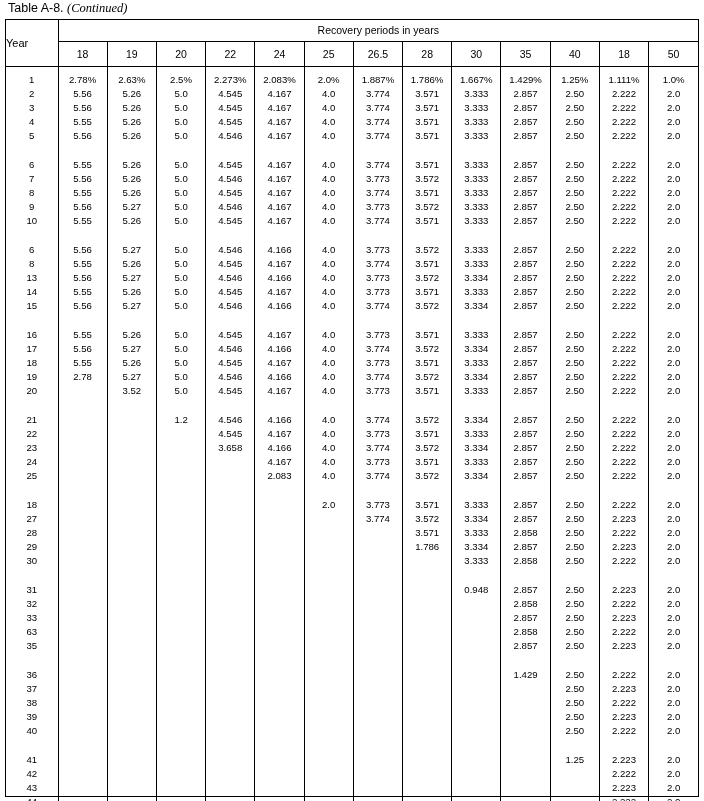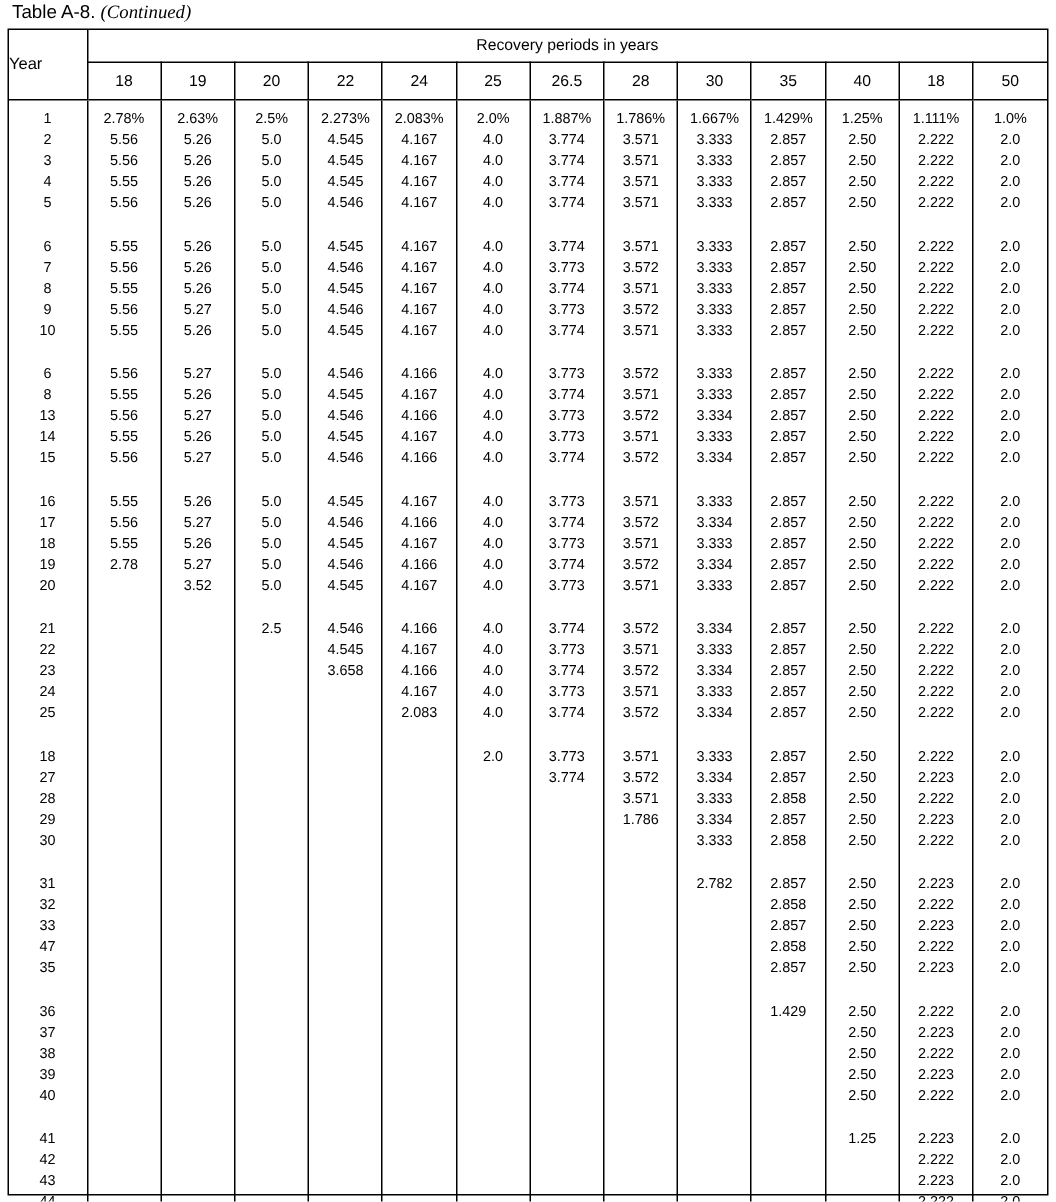--- a/index.html
+++ b/index.html
@@ -159,21 +159,21 @@
               <div class="gap"></div>
               <div class="ln">18</div>
               <div class="ln">27</div>
               <div class="ln">28</div>
               <div class="ln">29</div>
               <div class="ln">30</div>
               <div class="gap"></div>
               <div class="ln">31</div>
               <div class="ln">32</div>
               <div class="ln">33</div>
-              <div class="ln">47</div>
+              <div class="ln">63</div>
               <div class="ln">35</div>
               <div class="gap"></div>
               <div class="ln">36</div>
               <div class="ln">37</div>
               <div class="ln">38</div>
               <div class="ln">39</div>
               <div class="ln">40</div>
               <div class="gap"></div>
               <div class="ln">41</div>
               <div class="ln">42</div>
@@ -309,21 +309,21 @@
               <div class="ln">5.0</div>
               <div class="ln">5.0</div>
               <div class="ln">5.0</div>
               <div class="gap"></div>
               <div class="ln">5.0</div>
               <div class="ln">5.0</div>
               <div class="ln">5.0</div>
               <div class="ln">5.0</div>
               <div class="ln">5.0</div>
               <div class="gap"></div>
-              <div class="ln">2.5</div>
+              <div class="ln">1.2</div>
               <div class="ln">&nbsp;</div>
               <div class="ln">&nbsp;</div>
               <div class="ln">&nbsp;</div>
               <div class="ln">&nbsp;</div>
               <div class="gap"></div>
               <div class="ln">&nbsp;</div>
               <div class="ln">&nbsp;</div>
               <div class="ln">&nbsp;</div>
               <div class="ln">&nbsp;</div>
               <div class="ln">&nbsp;</div>
@@ -651,21 +651,21 @@
               <div class="ln">3.334</div>
               <div class="ln">3.333</div>
               <div class="ln">3.334</div>
               <div class="gap"></div>
               <div class="ln">3.333</div>
               <div class="ln">3.334</div>
               <div class="ln">3.333</div>
               <div class="ln">3.334</div>
               <div class="ln">3.333</div>
               <div class="gap"></div>
-              <div class="ln">2.782</div>
+              <div class="ln">0.948</div>
               <div class="ln">&nbsp;</div>
               <div class="ln">&nbsp;</div>
               <div class="ln">&nbsp;</div>
               <div class="ln">&nbsp;</div>
               <div class="gap"></div>
               <div class="ln">&nbsp;</div>
               <div class="ln">&nbsp;</div>
               <div class="ln">&nbsp;</div>
               <div class="ln">&nbsp;</div>
               <div class="ln">&nbsp;</div>

